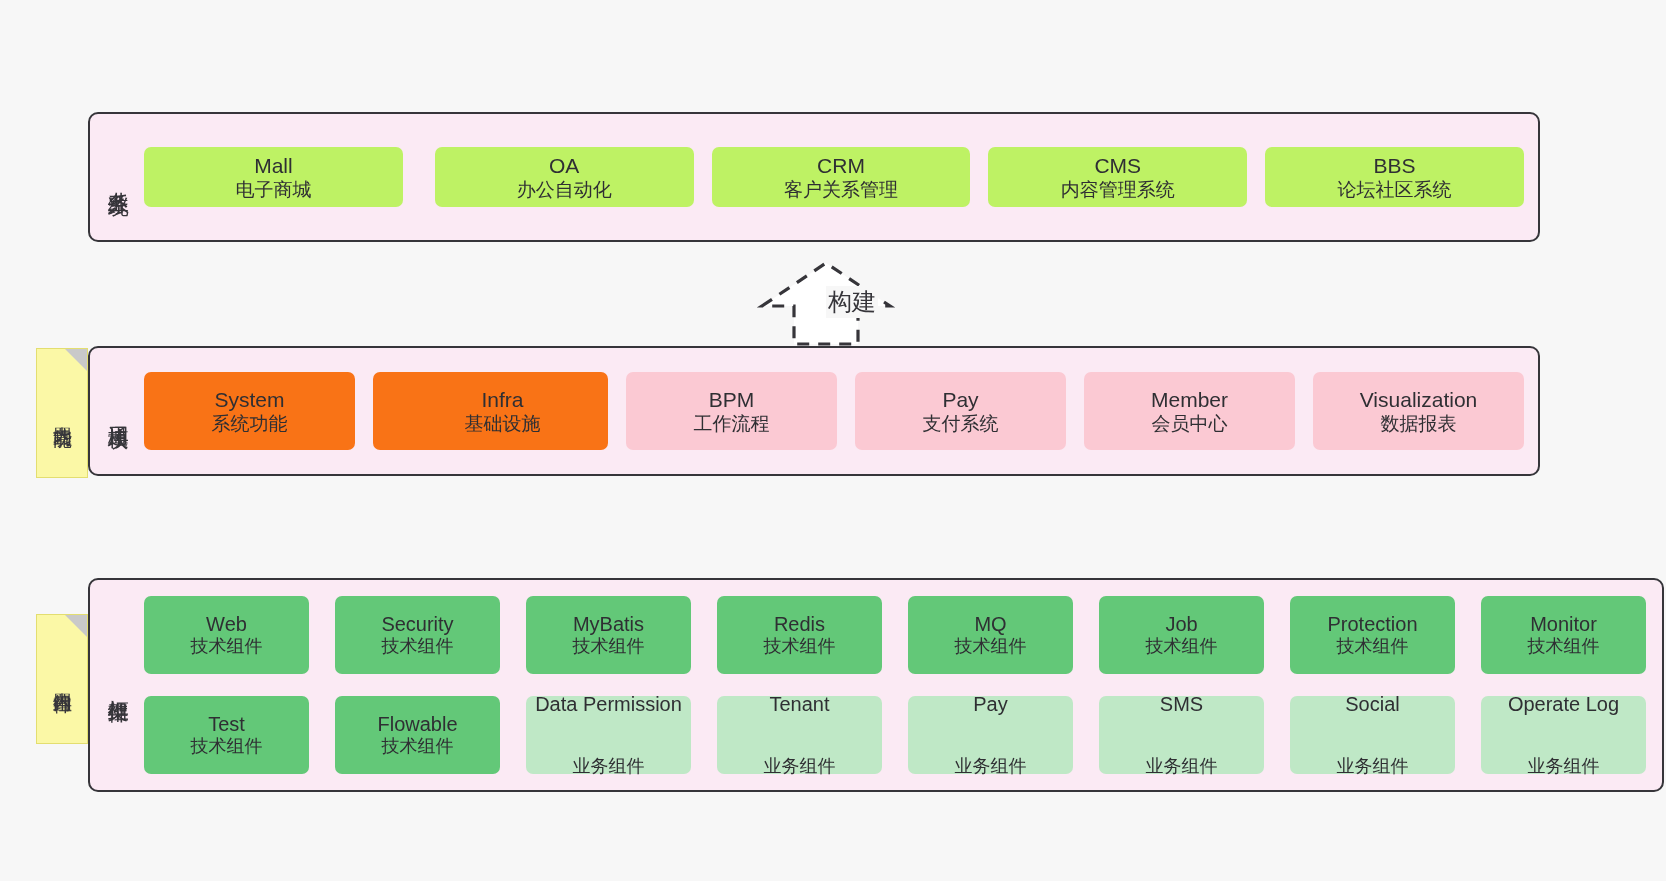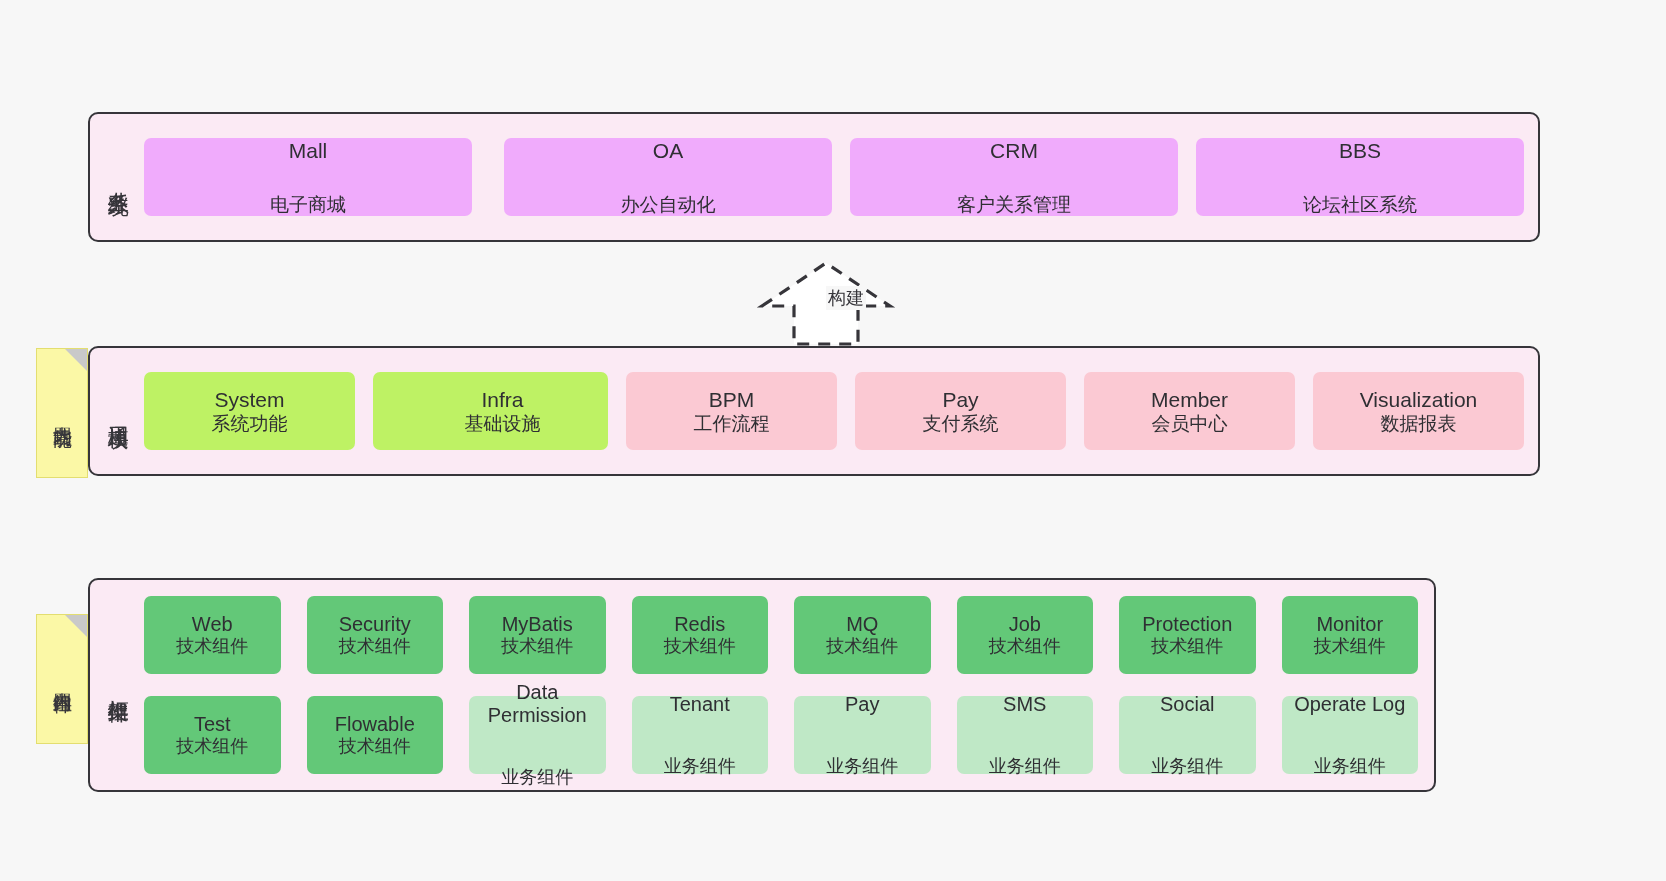--- a/index.html
+++ b/index.html
@@ -57,25 +57,25 @@
     align-items: center;
     justify-content: center;
     text-align: center;
     color: #2f2f33;
     line-height: 1.22;
   }
   .card .t1 { font-size: 21px; }
   .card .t2 { font-size: 19px; }
 
   
-  .row-biz .card { background: #f0abfc; height: 78px; justify-content: space-between; }
+  .row-biz .card { background: #bef264; height: 60px; }
 
   
   .row-mod .card { height: 78px; }
-  .card.red  { background: #bef264; }
+  .card.red  { background: #f97316; }
   .card.pink { background: #fbc9d3; }
 
   
   .grid {
     flex: 1 1 auto;
     display: grid;
     grid-template-columns: repeat(8, 1fr);
     grid-auto-rows: 78px;
     column-gap: 26px;
     row-gap: 22px;
@@ -109,21 +109,21 @@
     width: 0; height: 0;
     border-left: 22px solid transparent;
     border-top: 22px solid #c9c9c9;
   }
 
   
   .conn { position: absolute; }
   .conn svg { display: block; overflow: visible; }
   .conn-label {
     position: absolute;
-    font-size: 18px;
+    font-size: 24px;
     color: #36353a;
     background: #f7f7f7;
     padding: 0 2px;
     white-space: nowrap;
   }
 </style>
 </head>
 <body>
 
 <div id="canvas">
@@ -136,20 +136,24 @@
           <div class="t2">电子商城</div>
         </div>
         <div class="card blue" style="flex:1 1 0; margin:0 18px 0 14px;">
           <div class="t1">OA</div>
           <div class="t2">办公自动化</div>
         </div>
         <div class="card blue" style="flex:1 1 0; margin:0 18px 0 0;">
           <div class="t1">CRM</div>
           <div class="t2">客户关系管理</div>
         </div>
+        <div class="card blue" style="flex:1 1 0; margin:0 18px 0 0;">
+          <div class="t1">CMS</div>
+          <div class="t2">内容管理系统</div>
+        </div>
         <div class="card blue" style="flex:1 1 0; margin:0 0 0 0;">
           <div class="t1">BBS</div>
           <div class="t2">论坛社区系统</div>
         </div>
       </div>
   </div>
 
   <div class="conn" id="conn-build" style="left:750px; top:258px;">
     <svg width="190" height="90" viewBox="0 0 190 90" aria-hidden="true">
       <path d="M 12 48 L 76 5 L 140 48 L 108 48 L 108 86 L 44 86 L 44 48 Z" fill="#ffffff" stroke="#36353a" stroke-width="3.2" stroke-dasharray="12 9" stroke-linejoin="miter"></path>
@@ -191,21 +195,21 @@
         </div>
       </div>
   </div>
 
 
   <div class="note" id="note-fw" style="left:36px; top:614px; width:52px; height:130px;">
     <span class="fold"></span>
     <span>内置组件</span>
   </div>
 
-  <div class="layer" id="layer-fw" style="left:88px; top:578px; width:1348px; height:214px;">
+  <div class="layer" id="layer-fw" style="left:88px; top:578px; width:1576px; height:214px;">
     <div class="layer-title">框架组件</div>
     <div class="grid" id="fw-grid">
         <div class="card gdark">
           <div class="t1">Web</div>
           <div class="t2">技术组件</div>
         </div>
         <div class="card gdark">
           <div class="t1">Security</div>
           <div class="t2">技术组件</div>
         </div>

